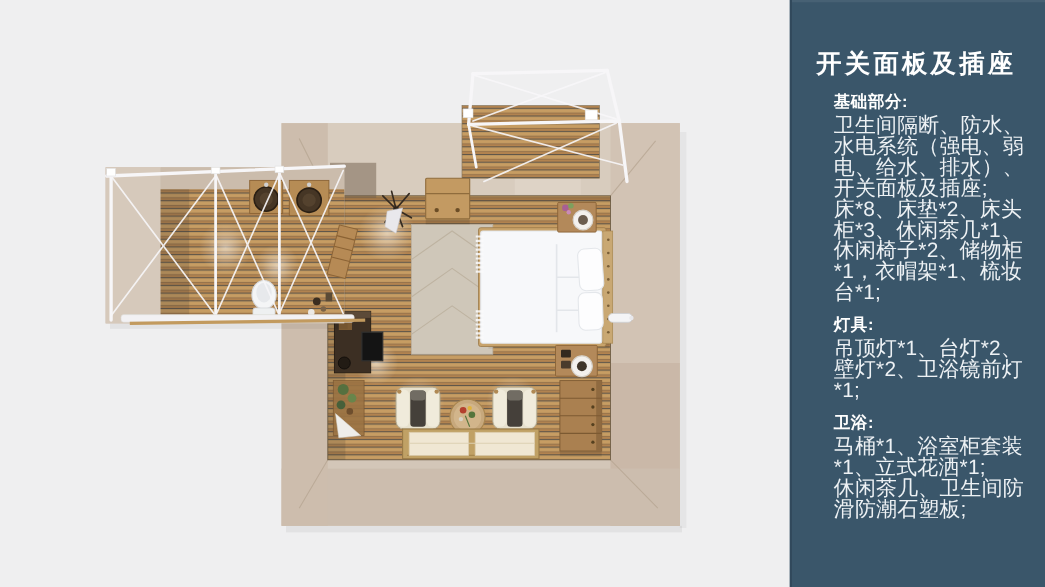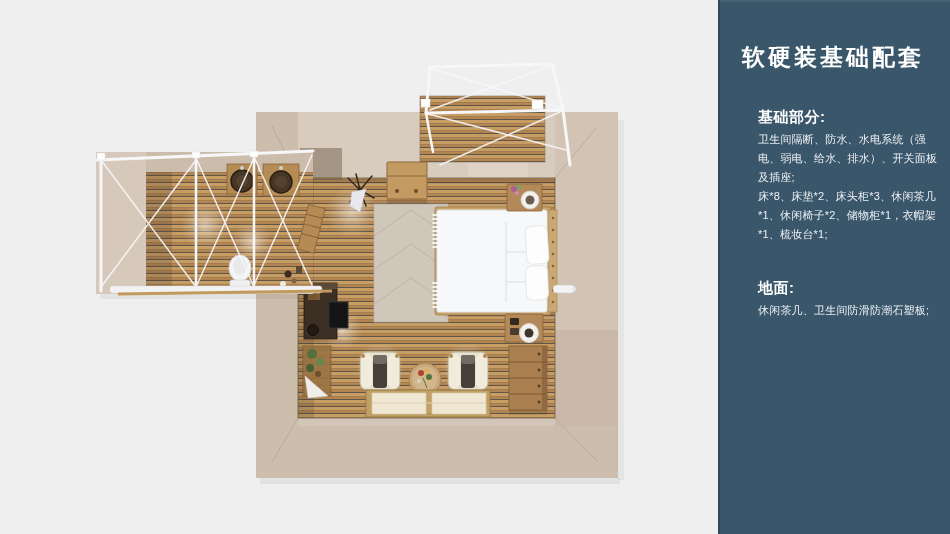--- a/index.html
+++ b/index.html
@@ -12,24 +12,24 @@
     border-left:2px solid #31495c;
     box-shadow:inset 0 2px 0 rgba(255,255,255,.07);
     padding:42px 12px 0 22px;
   }
   .sb-title{
     margin:0;font-size:23px;font-weight:bold;letter-spacing:3px;
     color:#ffffff;white-space:nowrap;
   }
   .sb-sections{padding-left:16px;}
   .sb-heading{
-    margin:35px 0 3px 0;font-size:15px;font-weight:bold;letter-spacing:.5px;color:#ffffff;
+    margin:10px 0 3px 0;font-size:15px;font-weight:bold;letter-spacing:.5px;color:#ffffff;
   }
   .sb-body{
-    margin:0;font-size:11px;line-height:19px;color:#edf1f4;letter-spacing:.2px;
+    margin:0;font-size:19px;line-height:19px;color:#edf1f4;letter-spacing:.2px;
   }
 </style>
 </head>
 <body>
 
 <div class="stage">
 
   <div class="render-area">
     <svg width="718" height="534" viewBox="0 0 718 534" xmlns="http://www.w3.org/2000/svg">
       <defs>
@@ -302,34 +302,41 @@
       <g transform="rotate(14 312 228)">
         <rect x="303" y="206" width="17" height="46" fill="#b68a55" stroke="#8a6234" stroke-width="0.8"></rect>
         <line x1="303" y1="216" x2="320" y2="216" stroke="#8a6234" stroke-width="1"></line>
         <line x1="303" y1="226" x2="320" y2="226" stroke="#8a6234" stroke-width="1"></line>
         <line x1="303" y1="236" x2="320" y2="236" stroke="#8a6234" stroke-width="1"></line>
       </g>
     </svg>
   </div>
 
   <aside class="sidebar">
-    <h1 class="sb-title">软硬装基础配套</h1>
+    <h1 class="sb-title">开关面板及插座</h1>
     <div class="sb-sections">
 
       <div>
         <h2 class="sb-heading">基础部分:</h2>
         <p class="sb-body">卫生间隔断、防水、水电系统（强电、弱电、给水、排水）、开关面板及插座;</p>
       </div>
 
       <div>
         <p class="sb-body">床*8、床垫*2、床头柜*3、休闲茶几*1、休闲椅子*2、储物柜*1，衣帽架*1、梳妆台*1;</p>
       </div>
 
-
-
-      <div>
-        <h2 class="sb-heading">地面:</h2>
+      <div>
+        <h2 class="sb-heading">灯具:</h2>
+        <p class="sb-body">吊顶灯*1、台灯*2、壁灯*2、卫浴镜前灯*1;</p>
+      </div>
+
+      <div>
+        <h2 class="sb-heading">卫浴:</h2>
+        <p class="sb-body">马桶*1、浴室柜套装*1、立式花洒*1;</p>
+      </div>
+
+      <div>
         <p class="sb-body">休闲茶几、卫生间防滑防潮石塑板;</p>
       </div>
 
     </div>
   </aside>
 </div>
 
 </body></html>

